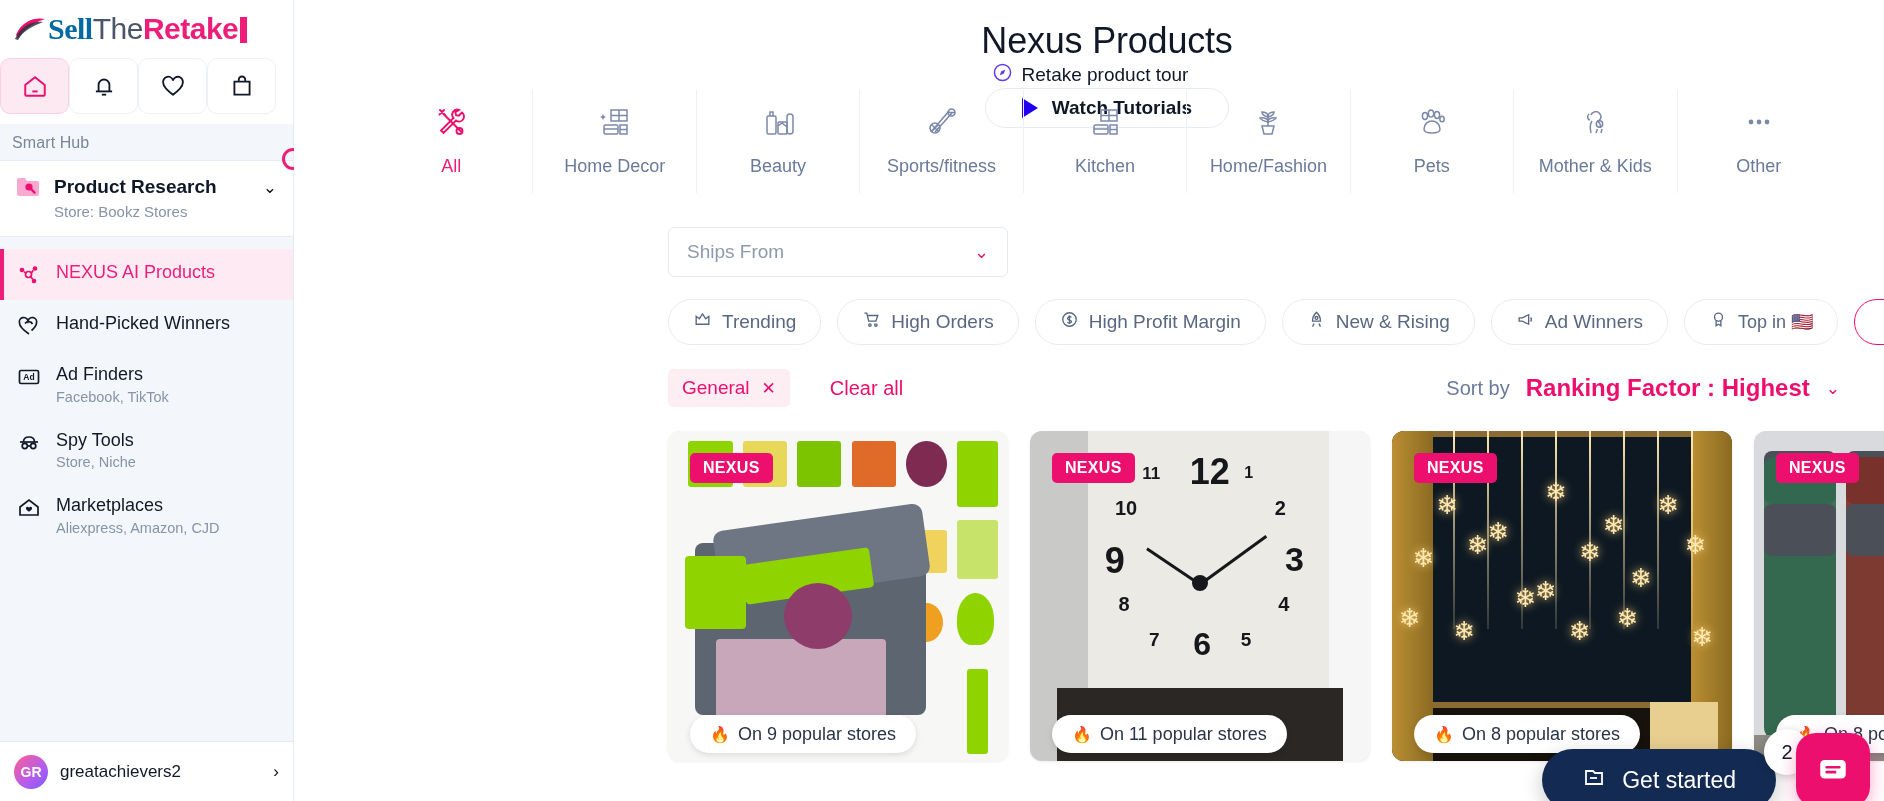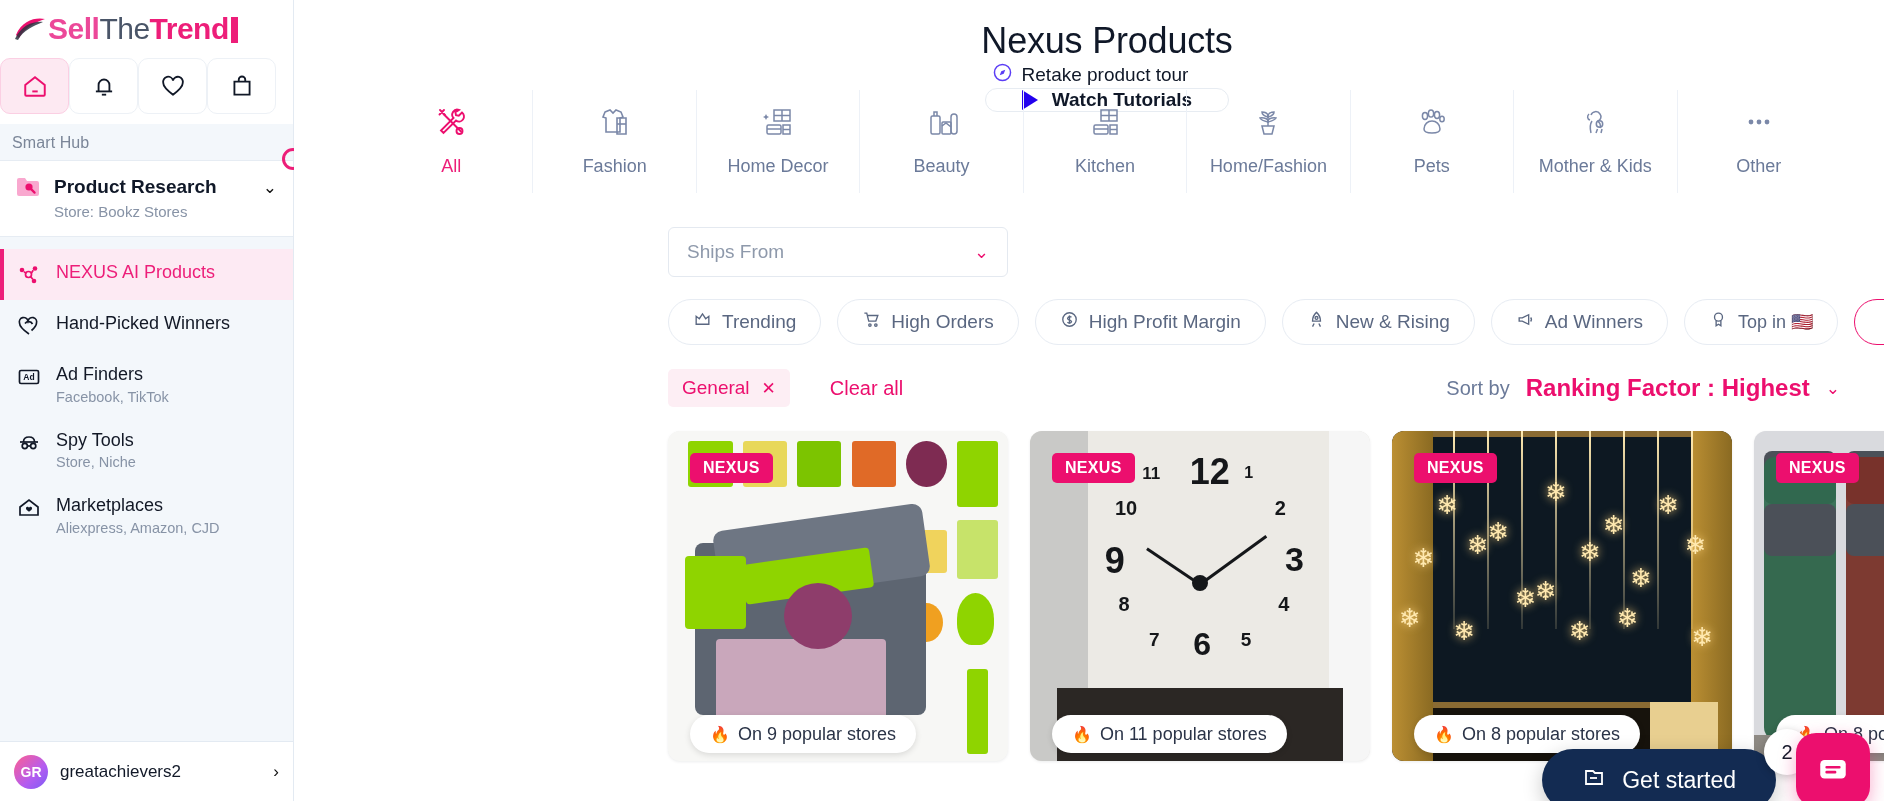--- a/index.html
+++ b/index.html
@@ -16,21 +16,21 @@
   .sidebar {
     width: 294px; height: 801px; flex: 0 0 294px;
     background: #f3f7fb;
     border-right: 1px solid #e3eaf2;
     position: relative;
     display: flex; flex-direction: column;
   }
   .brand { height: 58px; display: flex; align-items: center; padding-left: 14px; background:#fff; }
   .brand-mark { display:flex; align-items:center; }
   .brand-text { font-size: 30px; font-weight: 700; letter-spacing: -0.5px; line-height: 1; }
-  .brand-sell { color:#ec4899; }
+  .brand-sell { color:#0369a1;font-family:Liberation Serif, serif; }
   .brand-the { color:#4a5568; font-weight:400; }
   .brand-trend { color:#ed1e79; }
   .brand-bar { display:inline-block; width:7px; height:26px; background:#ed1e79; margin-left:2px; vertical-align:-4px;}
 
   .iconrow { display: flex; background:#fff; padding: 0 0 10px 0; }
   .iconbtn {
     width: 69px; height: 56px;
     border: 1px solid #edf1f6; border-radius: 10px;
     display: flex; align-items: center; justify-content: center;
     background: #fff; cursor: pointer;
@@ -93,21 +93,21 @@
     display:flex; align-items:center; padding: 20px 44px 0 80px; height: 84px; flex-direction: column;
   }
   .page-title { font-size: 36px; font-weight: 400; color:#101828; flex:1; letter-spacing:-.2px;}
   .retake {
     display:flex; align-items:center; gap:9px;
     font-size: 19px; color:#101828; cursor:pointer; margin-right: 34px;
   }
   .watch-btn {
     display:flex; align-items:center; justify-content:center; gap:14px;
     border:1px solid #e7ecf2; border-radius: 32px;
-    height: 44px; padding: 0 36px; background:#fff; cursor:pointer;
+    height: 44px; padding: 8px 36px; background:#fff; cursor:pointer;
     font-size: 19px; font-weight: 700; color:#101828;
   }
   .play-tri {
     width:0;height:0;border-left:16px solid #2200ee;
     border-top:10px solid transparent;border-bottom:10px solid transparent;
   }
 
   
   .cats {
     display:flex; margin: 6px 44px 0 76px;
@@ -254,21 +254,21 @@
   <aside class="sidebar">
 
     <div class="brand">
       <span class="brand-mark">
         <svg width="34" height="26" viewBox="0 0 34 26" aria-hidden="true">
           <path d="M2 19 C8 4, 22 1, 31 3 C22 6, 11 11, 5 22 Z" fill="#ec0f6e"></path>
           <path d="M1 23 C7 9, 20 5, 29 6 C20 10, 9 14, 4 24 Z" fill="#2b3240" opacity=".85"></path>
         </svg>
       </span>
       <span class="brand-text">
-        <span class="brand-sell">Sell</span><span class="brand-the">The</span><span class="brand-trend">Trend</span><span class="brand-bar"></span>
+        <span class="brand-sell">Sell</span><span class="brand-the">The</span><span class="brand-trend">Retake</span><span class="brand-bar"></span>
       </span>
     </div>
 
     <div class="iconrow">
       <div class="iconbtn active">
         <svg viewBox="0 0 24 24" fill="none" stroke="#ec0f6e" stroke-width="1.8">
           <path d="M3 11 L12 4 L21 11 V20 a1 1 0 0 1-1 1 H4 a1 1 0 0 1-1-1 Z"></path>
           <path d="M9.5 17 h5"></path>
         </svg>
       </div>
@@ -417,30 +417,20 @@
           <svg viewBox="0 0 40 40" fill="none" stroke="#ec0f6e" stroke-width="1.9" stroke-linecap="round">
             <path d="M9 8 l5 5 M8.5 12.5 l4.5-4.5"></path>
             <path d="M12.5 12 L30 29.5"></path>
             <path d="M28 8 a5 5 0 0 0-5.5 8 L10 28.5 l2.5 2.5 L25 18.5 a5 5 0 0 0 6-8 l-3.2 3.2 -2.8-.6 -.6-2.8 Z"></path>
             <circle cx="28.5" cy="29" r="3"></circle>
           </svg>
         </span>
         <span class="clabel">All</span>
       </div>
 
-      <div class="cat">
-        <span>
-          <svg viewBox="0 0 40 40" fill="none" stroke="#7b88a8" stroke-width="1.6">
-            <path d="M10 10 l5-2 3 3 3-3 5 2 2 5 -3 1 v14 H11 V16 l-3-1 Z"></path>
-            <path d="M22 16 h9 v16 h-9 Z"></path>
-              <path d="M22 22 h9"></path>
-          </svg>
-        </span>
-        <span class="clabel">Fashion</span>
-      </div>
 
       <div class="cat">
         <span>
           <svg viewBox="0 0 40 40" fill="none" stroke="#7b88a8" stroke-width="1.5">
             <rect x="16" y="8" width="16" height="11"></rect>
               <path d="M24 8 v11 M16 13.5 h16"></path>
             <rect x="9" y="23" width="14" height="9" rx="1.5"></rect>
               <path d="M9 27 h14"></path>
             <rect x="25" y="23" width="7" height="9"></rect>
               <path d="M25 27.5 h7"></path>
@@ -456,20 +446,33 @@
             <rect x="9" y="14" width="9" height="18" rx="1.5"></rect>
               <path d="M12 14 v-4 h3 v4"></path>
             <rect x="20" y="20" width="9" height="12" rx="1"></rect>
               <path d="M20 24 l4-3 5 4"></path>
             <rect x="29" y="12" width="6" height="20" rx="3"></rect>
           </svg>
         </span>
         <span class="clabel">Beauty</span>
       </div>
 
+      <div class="cat">
+        <span>
+          <svg viewBox="0 0 40 40" fill="none" stroke="#7b88a8" stroke-width="1.6">
+            <path d="M9 30 L27 9"></path>
+              <path d="M13 30 L30 11"></path>
+            <circle cx="29.5" cy="10.5" r="3.5"></circle>
+              <path d="M26 10.5 h7"></path>
+            <circle cx="13" cy="26" r="5"></circle>
+              <path d="M9.5 22.5 l7 7 M16.5 22.5 l-7 7"></path>
+          </svg>
+        </span>
+        <span class="clabel">Sports/fitness</span>
+      </div>
 
       <div class="cat">
         <span>
           <svg viewBox="0 0 40 40" fill="none" stroke="#7b88a8" stroke-width="1.5">
             <rect x="16" y="8" width="16" height="11"></rect>
               <path d="M24 8 v11 M16 13.5 h16"></path>
             <rect x="9" y="23" width="14" height="9" rx="1.5"></rect>
               <path d="M9 27 h14"></path>
             <rect x="25" y="23" width="7" height="9"></rect>
               <path d="M25 27.5 h7"></path>

